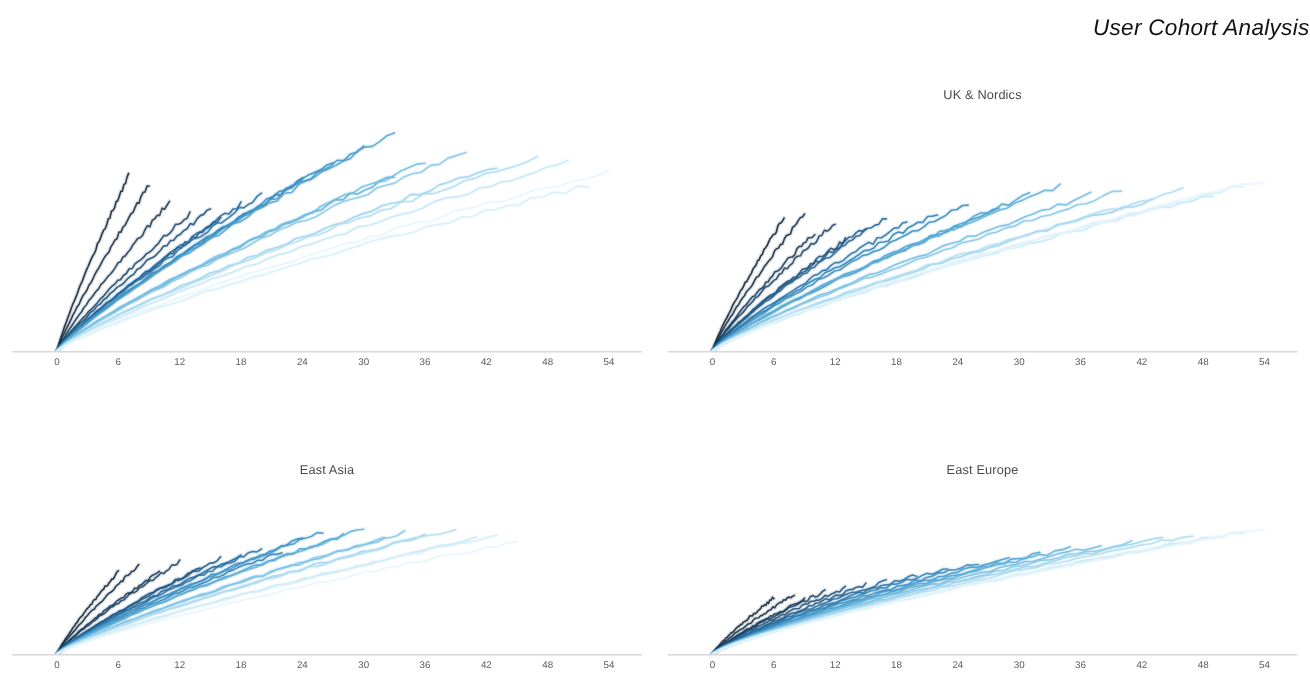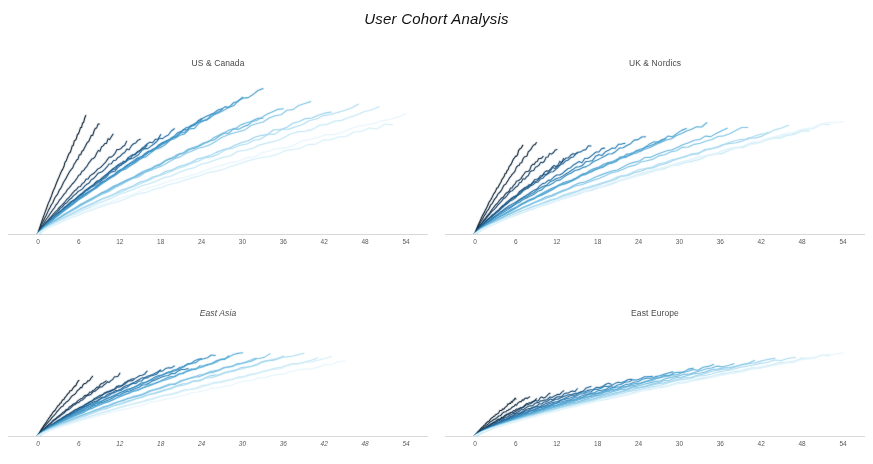--- a/index.html
+++ b/index.html
@@ -10,21 +10,21 @@
     overflow:hidden;
     position:relative;
   }
   #figure{
     position:absolute;inset:0;
     width:873px;height:464px;
   }
   #suptitle{
     position:absolute;
     top:10px;left:0;width:873px;
-    text-align:center;
+    text-align:right;
     font-size:15px;
     font-style:italic;
     font-weight:400;
     color:#111111;
     letter-spacing:.2px;
   }
   .panel{
     position:absolute;
     box-sizing:border-box;
   }
@@ -63,21 +63,20 @@
   }
 </style>
 </head>
 <body>
 
 <div id="figure">
 
   <div id="suptitle">User Cohort Analysis</div>
 
   <div class="panel" id="panel-0" style="left:8px;top:58px;width:420px;height:196px;">
-    <div class="panel-title">US &amp; Canada</div>
     <div class="plotwrap">
       <svg viewBox="0 0 420 158" preserveAspectRatio="none">
           <path d="M30.00 158.00L31.04 154.01L32.07 150.56L33.11 147.52L34.15 144.54L35.19 141.22L36.22 138.64L37.26 135.62L38.30 133.08L39.33 129.96L40.37 127.12L41.41 124.97L42.44 122.43L43.48 119.88L44.52 116.73L45.56 114.00L46.59 112.10L47.63 109.29L48.67 106.43L49.70 103.96L50.74 101.67L51.78 99.11L52.81 96.74L53.85 94.61L54.89 92.90L55.93 90.52L56.96 86.36L58.00 85.21L59.04 82.60L60.07 79.73L61.11 77.44L62.15 76.50L63.19 73.72L64.22 69.88L65.26 69.44L66.30 64.77L67.33 64.26L68.37 62.59L69.41 58.50L70.44 57.80L71.48 54.94L72.52 51.61L73.56 51.40L74.59 46.94L75.63 46.41L76.67 42.25L77.70 39.61" fill="none" stroke="#0b1d2e" stroke-width="2.8600000000000003" stroke-opacity="0.13" stroke-linecap="round" stroke-linejoin="round"></path>
           <path d="M30.00 158.00L31.04 154.01L32.07 150.56L33.11 147.52L34.15 144.54L35.19 141.22L36.22 138.64L37.26 135.62L38.30 133.08L39.33 129.96L40.37 127.12L41.41 124.97L42.44 122.43L43.48 119.88L44.52 116.73L45.56 114.00L46.59 112.10L47.63 109.29L48.67 106.43L49.70 103.96L50.74 101.67L51.78 99.11L52.81 96.74L53.85 94.61L54.89 92.90L55.93 90.52L56.96 86.36L58.00 85.21L59.04 82.60L60.07 79.73L61.11 77.44L62.15 76.50L63.19 73.72L64.22 69.88L65.26 69.44L66.30 64.77L67.33 64.26L68.37 62.59L69.41 58.50L70.44 57.80L71.48 54.94L72.52 51.61L73.56 51.40L74.59 46.94L75.63 46.41L76.67 42.25L77.70 39.61" fill="none" stroke="#0b1d2e" stroke-width="1.1" stroke-opacity="0.85" stroke-linecap="round" stroke-linejoin="round"></path>
           <path d="M30.00 158.00L31.33 154.23L32.67 151.05L34.00 147.84L35.33 145.05L36.67 142.16L38.00 139.80L39.33 136.88L40.67 133.87L42.00 131.56L43.33 128.74L44.67 127.01L46.00 123.73L47.33 121.01L48.67 119.44L50.00 117.30L51.33 114.02L52.67 112.45L54.00 109.77L55.33 106.72L56.67 104.53L58.00 102.38L59.33 99.84L60.67 97.23L62.00 95.07L63.33 93.43L64.67 91.99L66.00 88.40L67.33 86.48L68.67 83.96L70.00 83.18L71.33 78.69L72.67 78.77L74.00 75.26L75.33 74.26L76.67 71.52L78.00 68.89L79.33 66.50L80.67 65.56L82.00 62.42L83.33 59.28L84.67 59.55L86.00 55.03L87.33 52.35L88.67 51.94L90.00 48.13L91.33 48.06" fill="none" stroke="#10293f" stroke-width="2.8600000000000003" stroke-opacity="0.13" stroke-linecap="round" stroke-linejoin="round"></path>
           <path d="M30.00 158.00L31.33 154.23L32.67 151.05L34.00 147.84L35.33 145.05L36.67 142.16L38.00 139.80L39.33 136.88L40.67 133.87L42.00 131.56L43.33 128.74L44.67 127.01L46.00 123.73L47.33 121.01L48.67 119.44L50.00 117.30L51.33 114.02L52.67 112.45L54.00 109.77L55.33 106.72L56.67 104.53L58.00 102.38L59.33 99.84L60.67 97.23L62.00 95.07L63.33 93.43L64.67 91.99L66.00 88.40L67.33 86.48L68.67 83.96L70.00 83.18L71.33 78.69L72.67 78.77L74.00 75.26L75.33 74.26L76.67 71.52L78.00 68.89L79.33 66.50L80.67 65.56L82.00 62.42L83.33 59.28L84.67 59.55L86.00 55.03L87.33 52.35L88.67 51.94L90.00 48.13L91.33 48.06" fill="none" stroke="#10293f" stroke-width="1.1" stroke-opacity="0.85" stroke-linecap="round" stroke-linejoin="round"></path>
           <path d="M30.00 158.00L31.63 154.48L33.26 151.62L34.89 148.98L36.52 146.16L38.15 143.50L39.78 141.29L41.41 138.75L43.04 136.34L44.67 133.95L46.30 132.01L47.93 129.00L49.56 127.31L51.19 124.45L52.81 122.68L54.44 120.52L56.07 118.19L57.70 116.61L59.33 113.64L60.96 112.20L62.59 110.09L64.22 108.01L65.85 106.49L67.48 104.42L69.11 101.94L70.74 99.19L72.37 98.52L74.00 95.28L75.63 94.49L77.26 92.14L78.89 90.33L80.52 87.41L82.15 85.31L83.78 83.06L85.41 82.49L87.04 80.95L88.67 77.16L90.30 74.46L91.93 75.20L93.56 70.77L95.19 69.88L96.81 67.53L98.44 67.57L100.07 62.78L101.70 63.52L103.33 60.82L104.96 58.21" fill="none" stroke="#143450" stroke-width="2.8600000000000003" stroke-opacity="0.13" stroke-linecap="round" stroke-linejoin="round"></path>
           <path d="M30.00 158.00L31.63 154.48L33.26 151.62L34.89 148.98L36.52 146.16L38.15 143.50L39.78 141.29L41.41 138.75L43.04 136.34L44.67 133.95L46.30 132.01L47.93 129.00L49.56 127.31L51.19 124.45L52.81 122.68L54.44 120.52L56.07 118.19L57.70 116.61L59.33 113.64L60.96 112.20L62.59 110.09L64.22 108.01L65.85 106.49L67.48 104.42L69.11 101.94L70.74 99.19L72.37 98.52L74.00 95.28L75.63 94.49L77.26 92.14L78.89 90.33L80.52 87.41L82.15 85.31L83.78 83.06L85.41 82.49L87.04 80.95L88.67 77.16L90.30 74.46L91.93 75.20L93.56 70.77L95.19 69.88L96.81 67.53L98.44 67.57L100.07 62.78L101.70 63.52L103.33 60.82L104.96 58.21" fill="none" stroke="#143450" stroke-width="1.1" stroke-opacity="0.85" stroke-linecap="round" stroke-linejoin="round"></path>
           <path d="M30.00 158.00L31.93 154.69L33.85 152.08L35.78 149.24L37.70 146.79L39.63 144.58L41.56 142.45L43.48 140.30L45.41 138.01L47.33 135.89L49.26 134.11L51.19 131.55L53.11 130.01L55.04 127.83L56.96 125.86L58.89 123.27L60.81 121.63L62.74 119.39L64.67 116.90L66.59 114.81L68.52 113.43L70.44 110.95L72.37 110.52L74.30 107.64L76.22 106.32L78.15 103.15L80.07 103.06L82.00 99.90L83.93 98.43L85.85 97.22L87.78 95.45L89.70 93.08L91.63 92.13L93.56 90.51L95.48 88.28L97.41 86.46L99.33 83.67L101.26 81.01L103.19 81.09L105.11 79.58L107.04 77.31L108.96 73.60L110.89 73.53L112.81 72.67L114.74 70.52L116.67 69.57L118.59 65.38" fill="none" stroke="#173f61" stroke-width="2.8600000000000003" stroke-opacity="0.13" stroke-linecap="round" stroke-linejoin="round"></path>
           <path d="M30.00 158.00L31.93 154.69L33.85 152.08L35.78 149.24L37.70 146.79L39.63 144.58L41.56 142.45L43.48 140.30L45.41 138.01L47.33 135.89L49.26 134.11L51.19 131.55L53.11 130.01L55.04 127.83L56.96 125.86L58.89 123.27L60.81 121.63L62.74 119.39L64.67 116.90L66.59 114.81L68.52 113.43L70.44 110.95L72.37 110.52L74.30 107.64L76.22 106.32L78.15 103.15L80.07 103.06L82.00 99.90L83.93 98.43L85.85 97.22L87.78 95.45L89.70 93.08L91.63 92.13L93.56 90.51L95.48 88.28L97.41 86.46L99.33 83.67L101.26 81.01L103.19 81.09L105.11 79.58L107.04 77.31L108.96 73.60L110.89 73.53L112.81 72.67L114.74 70.52L116.67 69.57L118.59 65.38" fill="none" stroke="#173f61" stroke-width="1.1" stroke-opacity="0.85" stroke-linecap="round" stroke-linejoin="round"></path>
@@ -184,21 +183,21 @@
         <div class="tick" style="left: 36.3492%;">18</div>
         <div class="tick" style="left: 46.0847%;">24</div>
         <div class="tick" style="left: 55.8201%;">30</div>
         <div class="tick" style="left: 65.5556%;">36</div>
         <div class="tick" style="left: 75.291%;">42</div>
         <div class="tick" style="left: 85.0265%;">48</div>
         <div class="tick" style="left: 94.7619%;">54</div>
       </div>
   </div>
 
-  <div class="panel" id="panel-2" style="left:8px;top:308px;width:420px;height:148px;font-style:italic;">
+  <div class="panel" id="panel-2" style="left:8px;top:308px;width:420px;height:148px;">
     <div class="panel-title">East Asia</div>
     <div class="plotwrap">
       <svg viewBox="0 0 420 110" preserveAspectRatio="none">
           <path d="M30.00 110.00L30.89 107.98L31.78 106.23L32.67 104.83L33.56 103.06L34.44 101.92L35.33 100.44L36.22 99.19L37.11 97.90L38.00 96.67L38.89 95.17L39.78 93.96L40.67 92.21L41.56 91.62L42.44 89.76L43.33 89.02L44.22 87.48L45.11 86.05L46.00 85.23L46.89 84.46L47.78 83.05L48.67 81.75L49.56 80.41L50.44 79.40L51.33 78.70L52.22 77.01L53.11 76.92L54.00 74.85L54.89 73.69L55.78 73.70L56.67 71.82L57.56 70.88L58.44 69.75L59.33 68.36L60.22 67.36L61.11 66.79L62.00 64.75L62.89 64.71L63.78 64.30L64.67 62.61L65.56 61.66L66.44 60.08L67.33 60.13L68.22 58.82L69.11 56.83L70.00 55.20L70.89 54.54" fill="none" stroke="#0b1d2e" stroke-width="2.8600000000000003" stroke-opacity="0.13" stroke-linecap="round" stroke-linejoin="round"></path>
           <path d="M30.00 110.00L30.89 107.98L31.78 106.23L32.67 104.83L33.56 103.06L34.44 101.92L35.33 100.44L36.22 99.19L37.11 97.90L38.00 96.67L38.89 95.17L39.78 93.96L40.67 92.21L41.56 91.62L42.44 89.76L43.33 89.02L44.22 87.48L45.11 86.05L46.00 85.23L46.89 84.46L47.78 83.05L48.67 81.75L49.56 80.41L50.44 79.40L51.33 78.70L52.22 77.01L53.11 76.92L54.00 74.85L54.89 73.69L55.78 73.70L56.67 71.82L57.56 70.88L58.44 69.75L59.33 68.36L60.22 67.36L61.11 66.79L62.00 64.75L62.89 64.71L63.78 64.30L64.67 62.61L65.56 61.66L66.44 60.08L67.33 60.13L68.22 58.82L69.11 56.83L70.00 55.20L70.89 54.54" fill="none" stroke="#0b1d2e" stroke-width="1.1" stroke-opacity="0.85" stroke-linecap="round" stroke-linejoin="round"></path>
           <path d="M30.00 110.00L31.19 107.75L32.37 105.94L33.56 104.19L34.74 102.66L35.93 100.99L37.11 99.71L38.30 98.32L39.48 96.94L40.67 95.58L41.85 94.27L43.04 92.88L44.22 91.16L45.41 90.10L46.59 88.92L47.78 87.49L48.96 85.60L50.15 84.50L51.33 83.03L52.52 81.69L53.70 80.53L54.89 80.21L56.07 78.13L57.26 77.24L58.44 75.97L59.63 75.30L60.81 74.05L62.00 72.57L63.19 70.90L64.37 69.72L65.56 69.03L66.74 68.19L67.93 67.03L69.11 65.00L70.30 63.89L71.48 63.05L72.67 61.41L73.85 61.60L75.04 58.72L76.22 57.64L77.41 57.56L78.59 56.63L79.78 54.86L80.96 54.86L82.15 53.66L83.33 51.75L84.52 50.35" fill="none" stroke="#10293f" stroke-width="2.8600000000000003" stroke-opacity="0.13" stroke-linecap="round" stroke-linejoin="round"></path>
           <path d="M30.00 110.00L31.19 107.75L32.37 105.94L33.56 104.19L34.74 102.66L35.93 100.99L37.11 99.71L38.30 98.32L39.48 96.94L40.67 95.58L41.85 94.27L43.04 92.88L44.22 91.16L45.41 90.10L46.59 88.92L47.78 87.49L48.96 85.60L50.15 84.50L51.33 83.03L52.52 81.69L53.70 80.53L54.89 80.21L56.07 78.13L57.26 77.24L58.44 75.97L59.63 75.30L60.81 74.05L62.00 72.57L63.19 70.90L64.37 69.72L65.56 69.03L66.74 68.19L67.93 67.03L69.11 65.00L70.30 63.89L71.48 63.05L72.67 61.41L73.85 61.60L75.04 58.72L76.22 57.64L77.41 57.56L78.59 56.63L79.78 54.86L80.96 54.86L82.15 53.66L83.33 51.75L84.52 50.35" fill="none" stroke="#10293f" stroke-width="1.1" stroke-opacity="0.85" stroke-linecap="round" stroke-linejoin="round"></path>
           <path d="M30.00 110.00L31.48 107.85L32.96 106.10L34.44 104.74L35.93 103.00L37.41 101.62L38.89 100.29L40.37 99.06L41.85 97.70L43.33 96.59L44.81 94.72L46.30 93.56L47.78 92.84L49.26 91.13L50.74 89.94L52.22 89.07L53.70 87.67L55.19 86.17L56.67 85.41L58.15 83.50L59.63 83.43L61.11 81.26L62.59 80.30L64.07 79.24L65.56 77.85L67.04 77.62L68.52 76.20L70.00 74.61L71.48 73.65L72.96 72.68L74.44 72.29L75.93 70.26L77.41 69.23L78.89 69.47L80.37 68.24L81.85 66.05L83.33 66.31L84.81 64.40L86.30 63.93L87.78 62.36L89.26 60.95L90.74 61.21L92.22 58.55L93.70 57.51L95.19 56.90L96.67 56.06L98.15 54.91" fill="none" stroke="#143450" stroke-width="2.8600000000000003" stroke-opacity="0.13" stroke-linecap="round" stroke-linejoin="round"></path>
           <path d="M30.00 110.00L31.48 107.85L32.96 106.10L34.44 104.74L35.93 103.00L37.41 101.62L38.89 100.29L40.37 99.06L41.85 97.70L43.33 96.59L44.81 94.72L46.30 93.56L47.78 92.84L49.26 91.13L50.74 89.94L52.22 89.07L53.70 87.67L55.19 86.17L56.67 85.41L58.15 83.50L59.63 83.43L61.11 81.26L62.59 80.30L64.07 79.24L65.56 77.85L67.04 77.62L68.52 76.20L70.00 74.61L71.48 73.65L72.96 72.68L74.44 72.29L75.93 70.26L77.41 69.23L78.89 69.47L80.37 68.24L81.85 66.05L83.33 66.31L84.81 64.40L86.30 63.93L87.78 62.36L89.26 60.95L90.74 61.21L92.22 58.55L93.70 57.51L95.19 56.90L96.67 56.06L98.15 54.91" fill="none" stroke="#143450" stroke-width="1.1" stroke-opacity="0.85" stroke-linecap="round" stroke-linejoin="round"></path>
           <path d="M30.00 110.00L31.78 107.68L33.56 105.66L35.33 103.98L37.11 102.31L38.89 100.78L40.67 99.03L42.44 97.85L44.22 95.87L46.00 94.32L47.78 93.17L49.56 91.66L51.33 90.77L53.11 88.91L54.89 87.89L56.67 86.49L58.44 84.42L60.22 83.83L62.00 82.66L63.78 80.92L65.56 79.11L67.33 78.40L69.11 76.81L70.89 76.39L72.67 74.58L74.44 74.04L76.22 72.46L78.00 70.32L79.78 69.01L81.56 69.09L83.33 67.94L85.11 65.68L86.89 65.28L88.67 63.83L90.44 62.28L92.22 60.84L94.00 60.99L95.78 59.05L97.56 57.87L99.33 55.86L101.11 56.37L102.89 54.61L104.67 53.56L106.44 50.72L108.22 50.78L110.00 50.23L111.78 47.34" fill="none" stroke="#173f61" stroke-width="2.8600000000000003" stroke-opacity="0.13" stroke-linecap="round" stroke-linejoin="round"></path>

